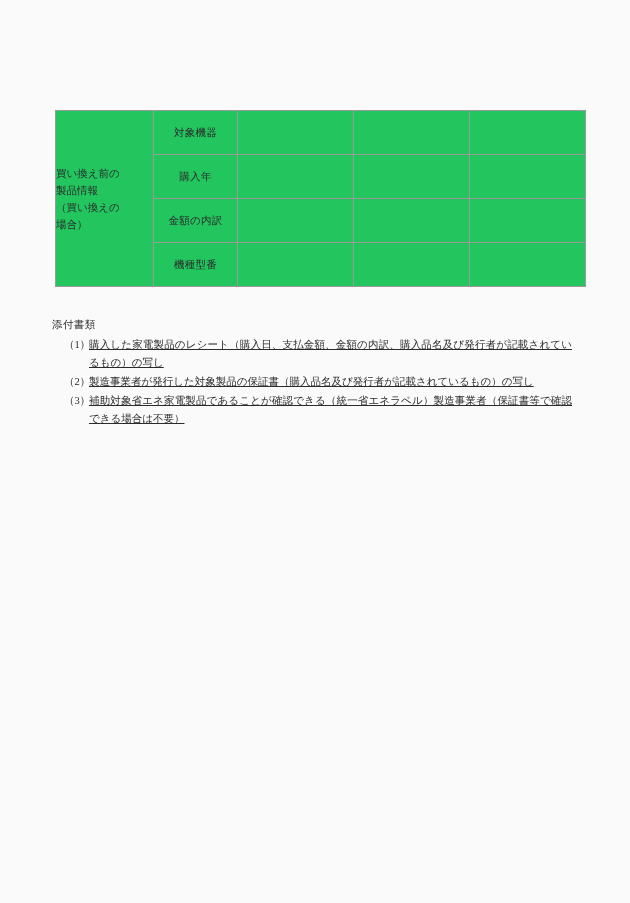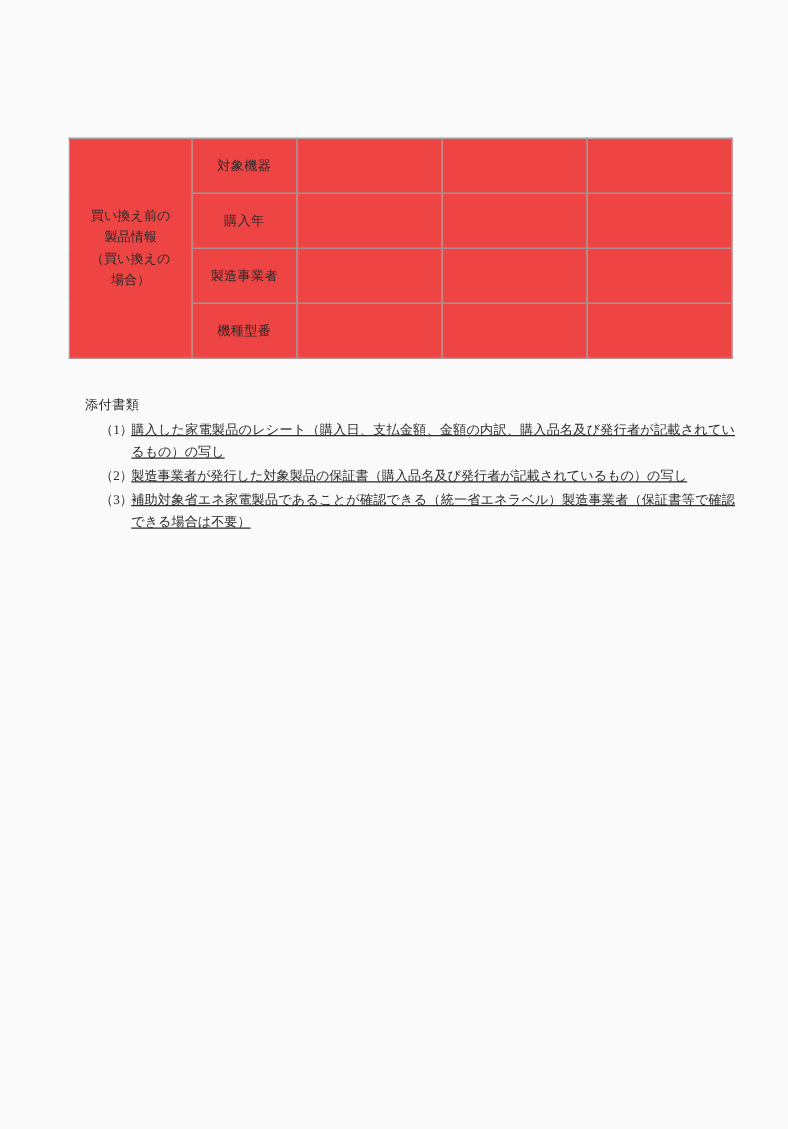--- a/index.html
+++ b/index.html
@@ -26,51 +26,51 @@
     position: absolute;
     left: 55px;
     top: 110px;
     width: 530px;
     border-collapse: collapse;
     table-layout: fixed;
   }
   .form-table td {
     border: 1px solid #9a9a9a;
     padding: 0;
-    background: #ef4444;
+    background: #22c55e;
     vertical-align: middle;
     margin-top: 18px;
   }
   .form-table .col-label  { width: 98px;  }
   .form-table .col-field  { width: 84px;  }
   .form-table .col-blank1 { width: 116px; }
   .form-table .col-blank2 { width: 116px; }
   .form-table .col-blank3 { width: 116px; }
 
   .cat-cell {
     padding: 6px 6px 6px 9px;
     font-size: 10.5px;
     line-height: 1.62;
-    text-align: center;
+    text-align: left;
     white-space: pre-line;
   }
   .row-label {
     height: 43px;
     text-align: center;
     font-size: 10.5px;
     letter-spacing: 0.3px;
   }
   .blank-cell {
     height: 43px;
   }
 
   
   .attachments {
     position: absolute;
-    left: 68px;
+    left: 52px;
     top: 316px;
     width: 520px;
     font-size: 10.5px;
     line-height: 1.78;
   }
   .attachments-heading {
     margin: 0 0 1px 0;
     font-weight: normal;
     font-size: 10.5px;
     letter-spacing: 0.4px;
@@ -123,21 +123,21 @@
         <td class="blank-cell"></td>
         <td class="blank-cell"></td>
       </tr>
       <tr>
         <td class="row-label">購入年</td>
         <td class="blank-cell"></td>
         <td class="blank-cell"></td>
         <td class="blank-cell"></td>
       </tr>
       <tr>
-        <td class="row-label">製造事業者</td>
+        <td class="row-label">金額の内訳</td>
         <td class="blank-cell"></td>
         <td class="blank-cell"></td>
         <td class="blank-cell"></td>
       </tr>
       <tr>
         <td class="row-label">機種型番</td>
         <td class="blank-cell"></td>
         <td class="blank-cell"></td>
         <td class="blank-cell"></td>
       </tr>

